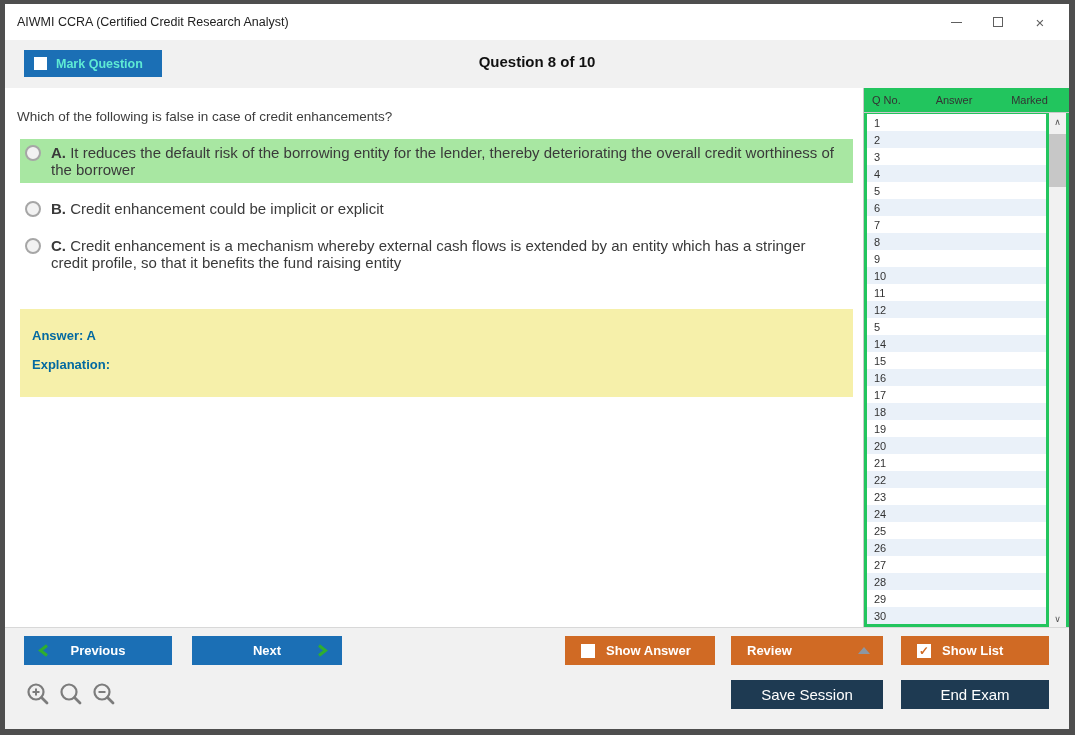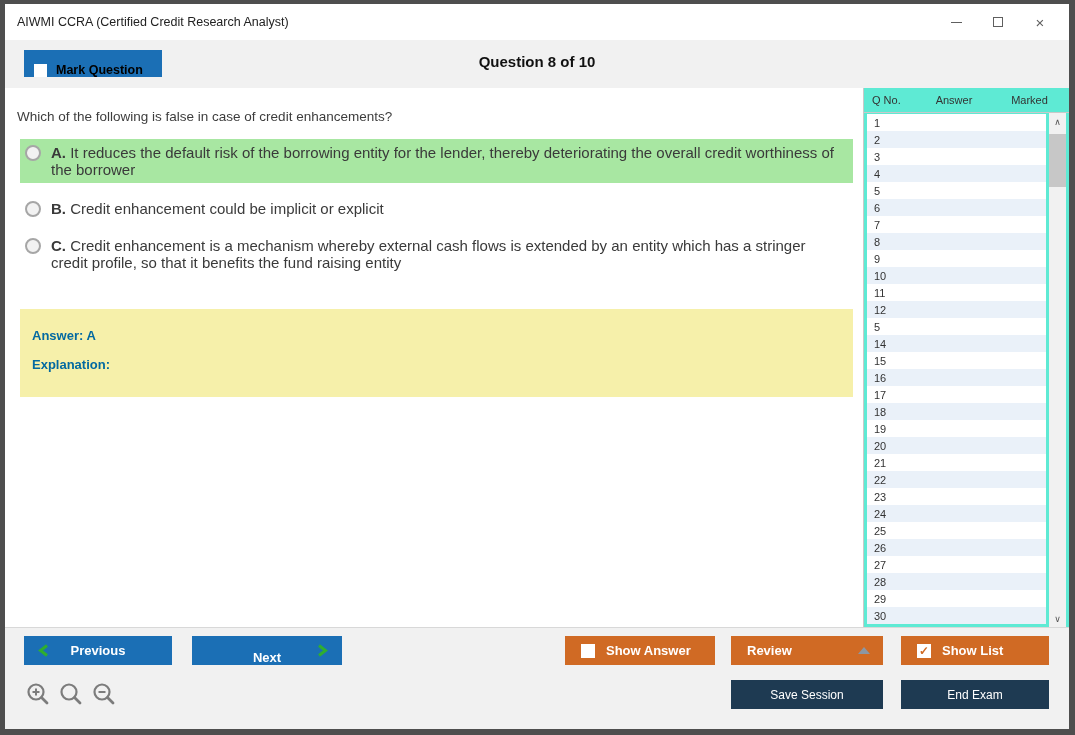--- a/index.html
+++ b/index.html
@@ -15,21 +15,21 @@
   .title-text{ font-size:12.5px; color:#222; padding-left:12px; flex:1; }
   .win-controls{ display:flex; align-items:center; gap:28px; padding-right:22px; }
   .win-btn{ width:14px; height:14px; display:flex; align-items:center; justify-content:center; color:#5f5f5f; cursor:default; }
   .glyph-min{ width:11px; height:1px; background:#5f5f5f; display:inline-block; }
   .glyph-max{ width:10px; height:10px; border:1px solid #5f5f5f; display:inline-block; }
   .glyph-close{ font-size:15px; color:#5f5f5f; line-height:1; }
   
   .headerband{ height:48px; background:#f1f1f1; position:relative; flex:0 0 auto; }
   .mark-btn{
     position:absolute; left:19px; top:10px; width:138px; height:27px;
-    background:#1b6fb5; color:#000000; display:flex; align-items:flex-end; gap:9px;
+    background:#1b6fb5; color:#5eead4; display:flex; align-items:center; gap:9px;
     padding-left:10px; font-size:12.5px; font-weight:700;
   }
   .mark-checkbox{ width:13px; height:13px; background:#fff; display:inline-block; }
   .q-counter{
     position:absolute; left:0; top:13px; width:100%;
     text-align:center; font-size:15px; font-weight:700; color:#111;
   }
   
   .main{ flex:1 1 auto; display:flex; min-height:0; }
   .content{ flex:1 1 auto; background:#fff; overflow:hidden; }
@@ -43,42 +43,42 @@
   .option-a{ margin-top:15px; }
   .option-b{ margin-top:12px; }
   .option-c{ margin-top:10px; }
   .opt-letter{ font-weight:700; }
   .answer-box{
     margin:33px 10px 0 15px; height:88px; background:#f6f0aa;
     padding:19px 12px; font-size:13px; font-weight:700; color:#0369a1;
   }
   .answer-box .explanation{ margin-top:14px; }
   
-  .qpanel{ flex:0 0 206px; background:#5eead4; border-left:1px solid #c9c9c9; display:flex; flex-direction:column; position:relative; }
+  .qpanel{ flex:0 0 206px; background:#22c55e; border-left:1px solid #c9c9c9; display:flex; flex-direction:column; position:relative; }
   .qpanel-header{ height:25px; display:flex; align-items:center; border-bottom:1px solid #c9c9c9; font-size:11px; color:#333; flex:0 0 auto; }
   .col-qno{ width:54px; padding-left:8px; }
   .col-answer{ width:72px; text-align:center; }
   .col-marked{ flex:1; text-align:center; }
   .qlist-wrap{ flex:1 1 auto; position:relative; overflow:hidden; }
   .qlist-body{ position:absolute; left:3px; top:1px; width:179px; }
   .qrow{ height:17px; font-size:11px; color:#333; padding-left:7px; display:flex; align-items:center; background:#fff; }
   .qrow.alt{ background:#eaf1f9; }
   .scrollbar{ position:absolute; top:0; right:3px; width:17px; height:100%; background:#f1f1f1; }
   .scroll-arrow{ position:absolute; left:0; width:17px; height:17px; display:flex; align-items:center; justify-content:center; font-size:9px; color:#555; }
   .scroll-up{ top:0; }
   .scroll-down{ bottom:0; }
   .scroll-thumb{ position:absolute; left:0; top:21px; width:17px; height:53px; background:#c7c7c7; }
   
   .footer{ flex:0 0 102px; background:#f1f1f1; border-top:1px solid #d8d8d8; position:relative; }
   .btn{ position:absolute; height:29px; display:flex; align-items:center; color:#fff; font-size:13px; font-weight:700; cursor:default; }
   .btn-blue{ background:#1b6fb5; }
   .btn-orange{ background:#d06a24; }
-  .btn-navy{ background:#1e3a52; font-weight:400; font-size:12px; justify-content:center; }
+  .btn-navy{ background:#1e3a52; font-weight:400; font-size:15px; justify-content:center; }
   .btn-previous{ left:19px; top:8px; width:148px; justify-content:center; }
-  .btn-next{ left:187px; top:8px; width:150px; justify-content:center;align-items:flex-end; }
+  .btn-next{ left:187px; top:8px; width:150px; justify-content:center; }
   .chev{ position:absolute; top:8px; }
   .chev-left{ left:14px; }
   .chev-right{ right:14px; }
   .btn-show-answer{ left:560px; top:8px; width:150px; padding-left:16px; gap:11px; }
   .btn-review{ left:726px; top:8px; width:152px; padding-left:16px; }
   .btn-show-list{ left:896px; top:8px; width:148px; padding-left:16px; gap:11px; }
   .btn-save-session{ left:726px; top:52px; width:152px; }
   .btn-end-exam{ left:896px; top:52px; width:148px; }
   .cb{ width:14px; height:14px; background:#fff; display:inline-block; flex:0 0 auto; }
   .cb.checked{ display:flex; align-items:center; justify-content:center; color:#d06a24; font-size:12px; font-weight:700; }

